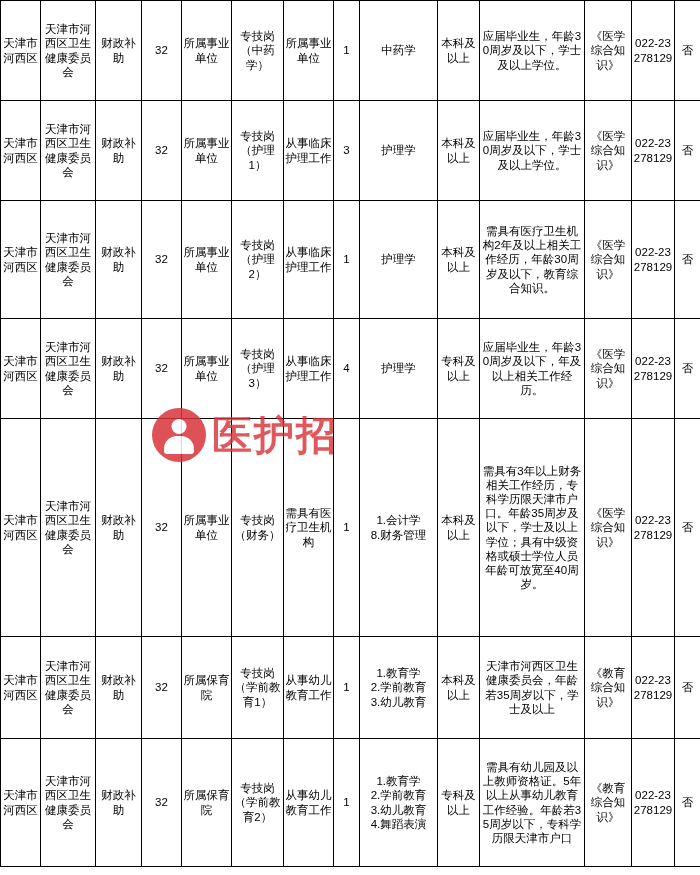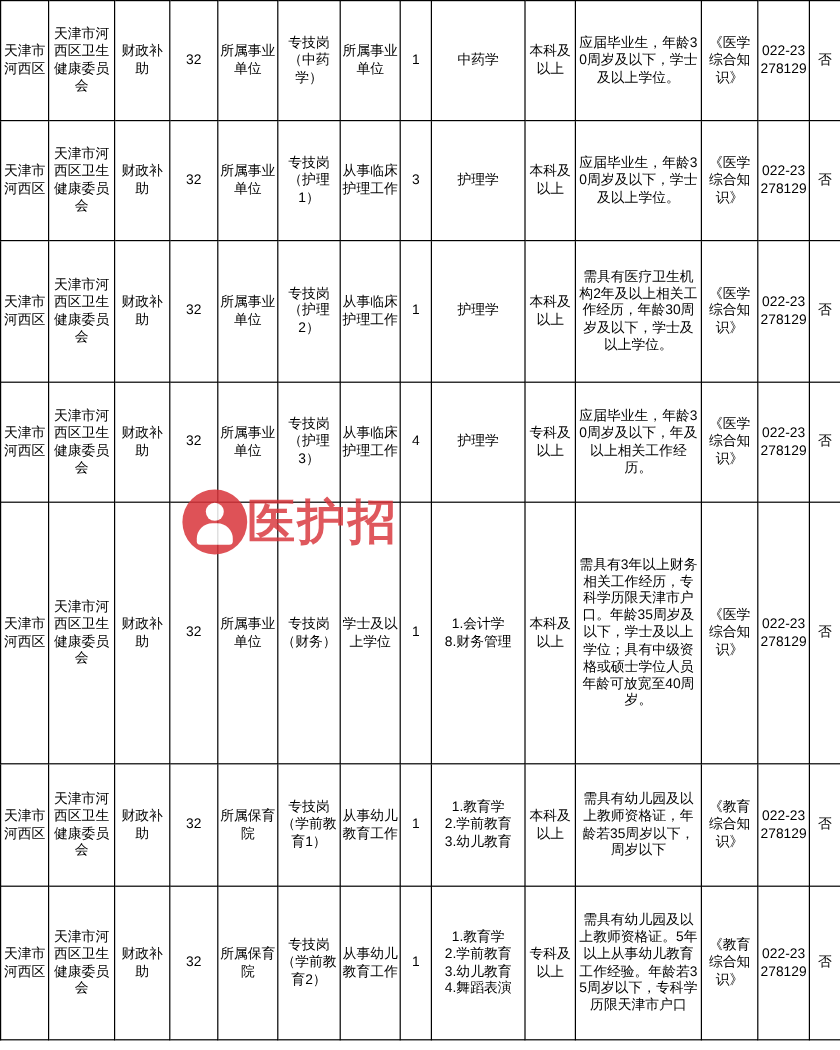--- a/index.html
+++ b/index.html
@@ -97,21 +97,21 @@
     width: 30px;
     height: 18px;
     border-radius: 13px 13px 3px 3px;
     background: #fff;
   }
   .wm-text {
     font-size: 40px;
     font-weight: bold;
     color: #d9343a;
     opacity: 0.82;
-    margin-left: 0;
+    margin-left: 6px;
     letter-spacing: 2px;
     line-height: 1;
     white-space: nowrap;
   }
 </style>
 </head>
 <body>
 
 <div class="sheet">
 
@@ -172,21 +172,21 @@
         <td>天津市河西区</td>
         <td>天津市河西区卫生健康委员会</td>
         <td>财政补助</td>
         <td class="num">32</td>
         <td>所属事业单位</td>
         <td>专技岗（护理2）</td>
         <td>从事临床护理工作</td>
         <td class="num">1</td>
         <td>护理学</td>
         <td>本科及以上</td>
-        <td class="req">需具有医疗卫生机构2年及以上相关工作经历，年龄30周岁及以下，学士及以上学位。</td>
+        <td class="req">需具有医疗卫生机构2年及以上相关工作经历，年龄30周岁及以下，教育综合知识。</td>
         <td>《医学综合知识》</td>
         <td class="phone">022-23278129</td>
         <td>否</td>
       </tr>
 
       <tr style="height:100px">
         <td>天津市河西区</td>
         <td>天津市河西区卫生健康委员会</td>
         <td>财政补助</td>
         <td class="num">32</td>
@@ -202,21 +202,21 @@
         <td>否</td>
       </tr>
 
       <tr style="height:218px">
         <td>天津市河西区</td>
         <td>天津市河西区卫生健康委员会</td>
         <td>财政补助</td>
         <td class="num">32</td>
         <td>所属事业单位</td>
         <td>专技岗（财务）</td>
-        <td>学士及以上学位</td>
+        <td>需具有医疗卫生机构</td>
         <td class="num">1</td>
         <td class="major" style="white-space:pre-line">1.会计学
 8.财务管理</td>
         <td>本科及以上</td>
         <td class="req">需具有3年以上财务相关工作经历，专科学历限天津市户口。年龄35周岁及以下，学士及以上学位；具有中级资格或硕士学位人员年龄可放宽至40周岁。</td>
         <td>《医学综合知识》</td>
         <td class="phone">022-23278129</td>
         <td>否</td>
       </tr>
 
@@ -226,21 +226,21 @@
         <td>财政补助</td>
         <td class="num">32</td>
         <td>所属保育院</td>
         <td>专技岗（学前教育1）</td>
         <td>从事幼儿教育工作</td>
         <td class="num">1</td>
         <td class="major" style="white-space:pre-line">1.教育学
 2.学前教育
 3.幼儿教育</td>
         <td>本科及以上</td>
-        <td class="req">需具有幼儿园及以上教师资格证，年龄若35周岁以下，周岁以下</td>
+        <td class="req">天津市河西区卫生健康委员会，年龄若35周岁以下，学士及以上</td>
         <td>《教育综合知识》</td>
         <td class="phone">022-23278129</td>
         <td>否</td>
       </tr>
 
       <tr style="height:128px">
         <td>天津市河西区</td>
         <td>天津市河西区卫生健康委员会</td>
         <td>财政补助</td>
         <td class="num">32</td>

